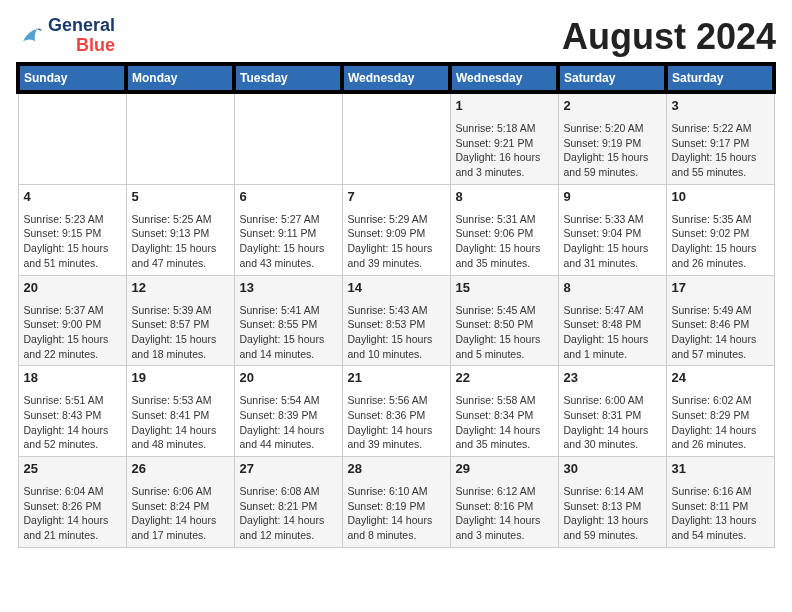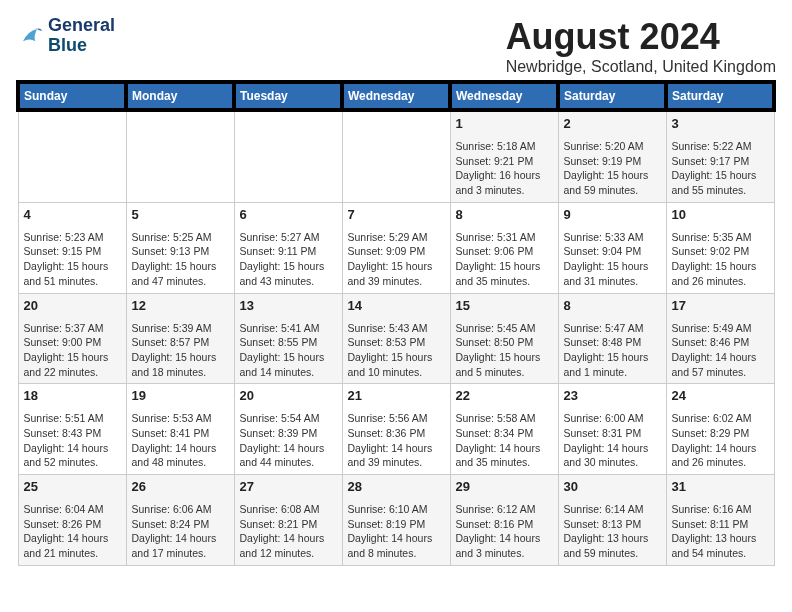--- a/index.html
+++ b/index.html
@@ -19,30 +19,31 @@
     .logo {
       display: flex;
       align-items: center;
       gap: 4px;
     }
     .logo-text {
       font-size: 18px;
       font-weight: bold;
       color: #1a3a6b;
       line-height: 1.1;
+      text-align: right;
     }
     .logo-text span {
-      color: #0c4a6e;
+      color: #ef4444;
     }
     .logo-bird {
       width: 28px;
       height: 28px;
     }
     .title-block {
-      text-align: left;
+      text-align: center;
     }
     .month-title {
       font-size: 36px;
       font-weight: bold;
       color: #222;
     }
     .location-title {
       font-size: 16px;
       color: #333;
     }
@@ -99,21 +100,20 @@
       <path d="M8 22 Q14 10 24 8 Q20 16 22 22 Q16 18 8 22Z" fill="#4fa3d1"></path>
       <path d="M22 8 Q28 6 30 10 Q26 10 24 8Z" fill="#2e6db4"></path>
     </svg>
     <div class="logo-text">
       <div>General</div>
       <div><span>Blue</span></div>
     </div>
   </div>
   <div class="title-block">
     <div class="month-title">August 2024</div>
-    <div class="location-title">Newbridge, Scotland, United Kingdom</div>
   </div>
 </div>
 
 <table class="calendar">
   <thead>
     <tr>
       <th>Sunday</th>
       <th>Monday</th>
       <th>Tuesday</th>
       <th>Wednesday</th>

